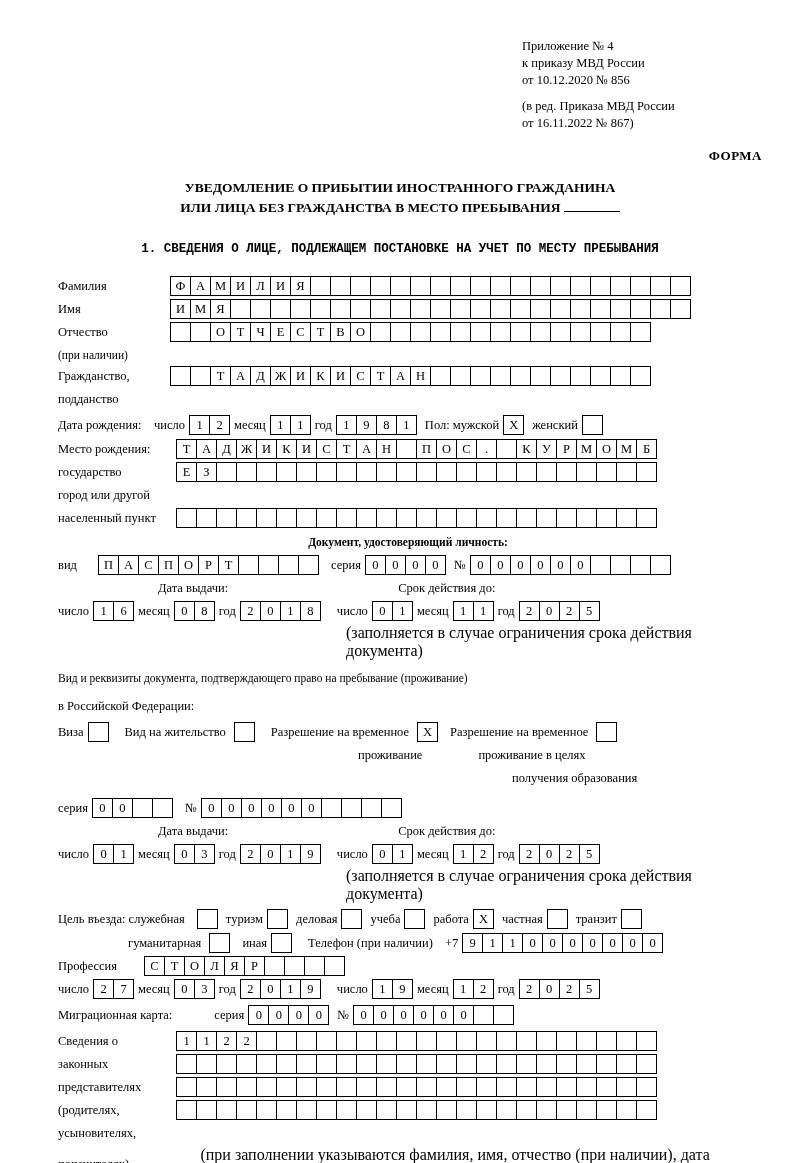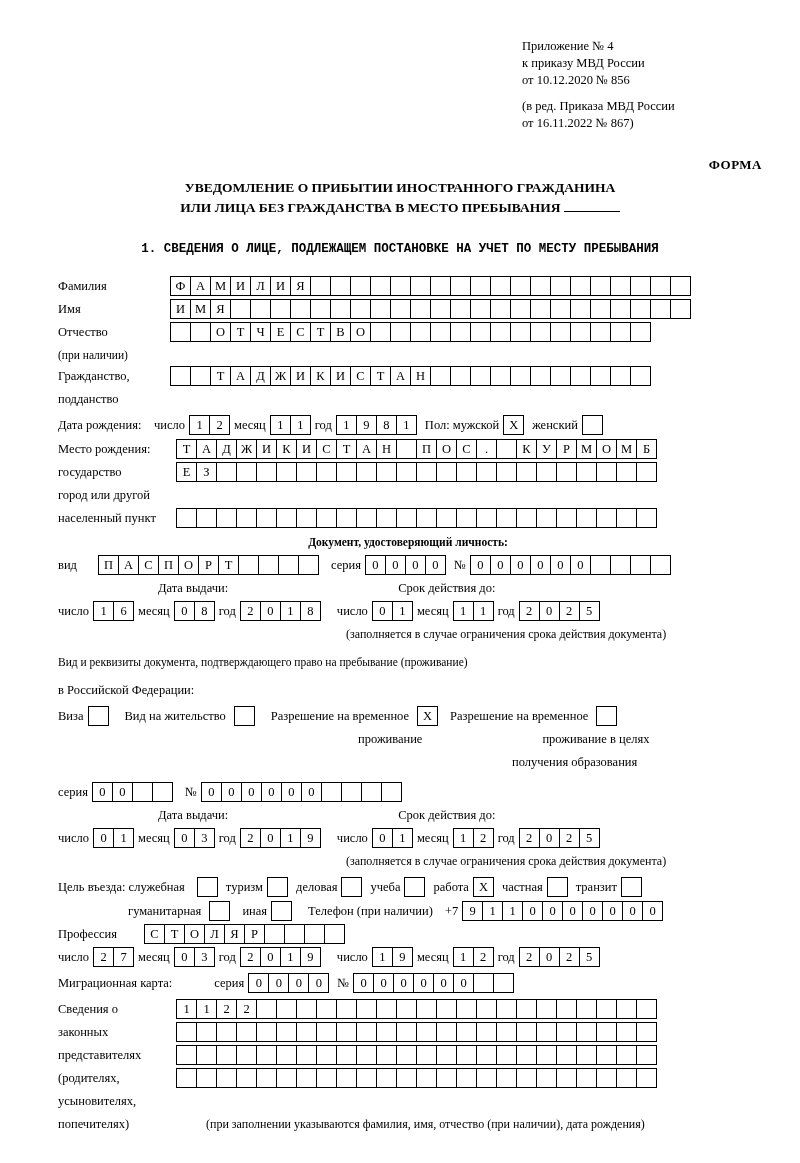--- a/index.html
+++ b/index.html
@@ -9,21 +9,21 @@
     color:#000;
     position:relative;
     overflow:hidden;
   }
   .page{position:relative;width:800px;height:1163px;padding:0;box-sizing:border-box;border-radius:26px;}
 
   
   .hdr{position:absolute;top:38px;right:38px;width:240px;font-size:12.5px;line-height:1.35;text-align:left;}
   .hdr .l{white-space:nowrap;}
   .hdr .gap{height:9px;}
-  .forma{position:absolute;top:157px;right:38px;font-weight:bold;font-size:13px;letter-spacing:.5px;}
+  .forma{position:absolute;top:148px;right:38px;font-weight:bold;font-size:13px;letter-spacing:.5px;}
 
   .title{position:absolute;top:178px;left:0;width:800px;text-align:center;font-weight:bold;font-size:13.5px;line-height:1.45;}
   .title .u{display:inline-block;border-bottom:1px solid #000;width:56px;}
 
   .sect1{position:absolute;top:242px;left:0;width:800px;text-align:center;font-weight:bold;font-size:12.5px;font-family:Liberation Mono, monospace;}
 
   .body{position:absolute;top:276px;left:58px;width:700px;font-size:12.5px;}
 
   .row{display:flex;align-items:center;margin-bottom:3px;min-height:20px;}
   .lbl{display:inline-block;white-space:nowrap;}
@@ -40,21 +40,21 @@
   }
   .cell:first-child{margin-left:0;}
   .box1{
     width:21px;height:20px;border:1px solid #000;box-sizing:border-box;
     display:inline-flex;align-items:center;justify-content:center;font-size:12.5px;
   }
   .ml4{margin-left:4px;}
   .ml8{margin-left:8px;}
   .ml12{margin-left:12px;}
   .ml16{margin-left:16px;}
-  .note{font-size:12px;}
+  .note{font-size:16px;}
   .sub{font-size:11.5px;}
   .docline{font-weight:bold;font-size:11.5px;text-align:center;}
   .tight{margin-bottom:1px;}
 </style>
 </head>
 <body>
 
 <div class="page">
 
   <div class="hdr">
@@ -421,21 +421,21 @@
       <span class="box1 ml4"></span>
       <span class="lbl ml16">Вид на жительство</span>
       <span class="box1 ml8"></span>
       <span class="lbl ml16">Разрешение на временное</span>
       <span class="box1 ml8">X</span>
       <span class="lbl ml12">Разрешение на временное</span>
       <span class="box1 ml8"></span>
     </div>
     <div class="row">
       <span class="lbl" style="margin-left:300px;">проживание</span>
-      <span class="lbl" style="margin-left:120px;">проживание в целях</span>
+      <span class="lbl" style="margin-left:56px;">проживание в целях</span>
     </div>
     <div class="row">
       <span class="lbl" style="margin-left:454px;">получения образования</span>
     </div>
 
     <div class="row" style="margin-top:10px;">
       <span class="lbl">серия</span>
       <span class="boxes ml4">
           <span class="cell">0</span>
           <span class="cell">0</span>

